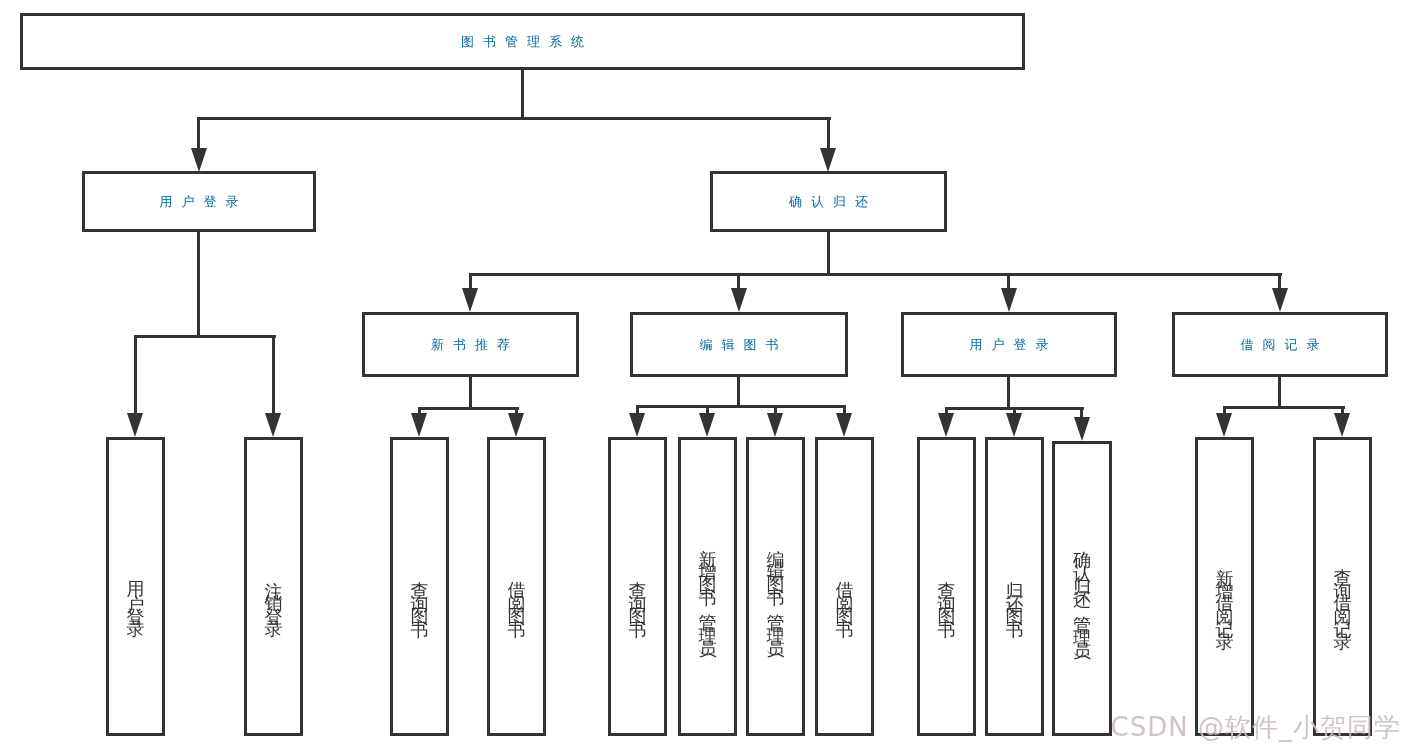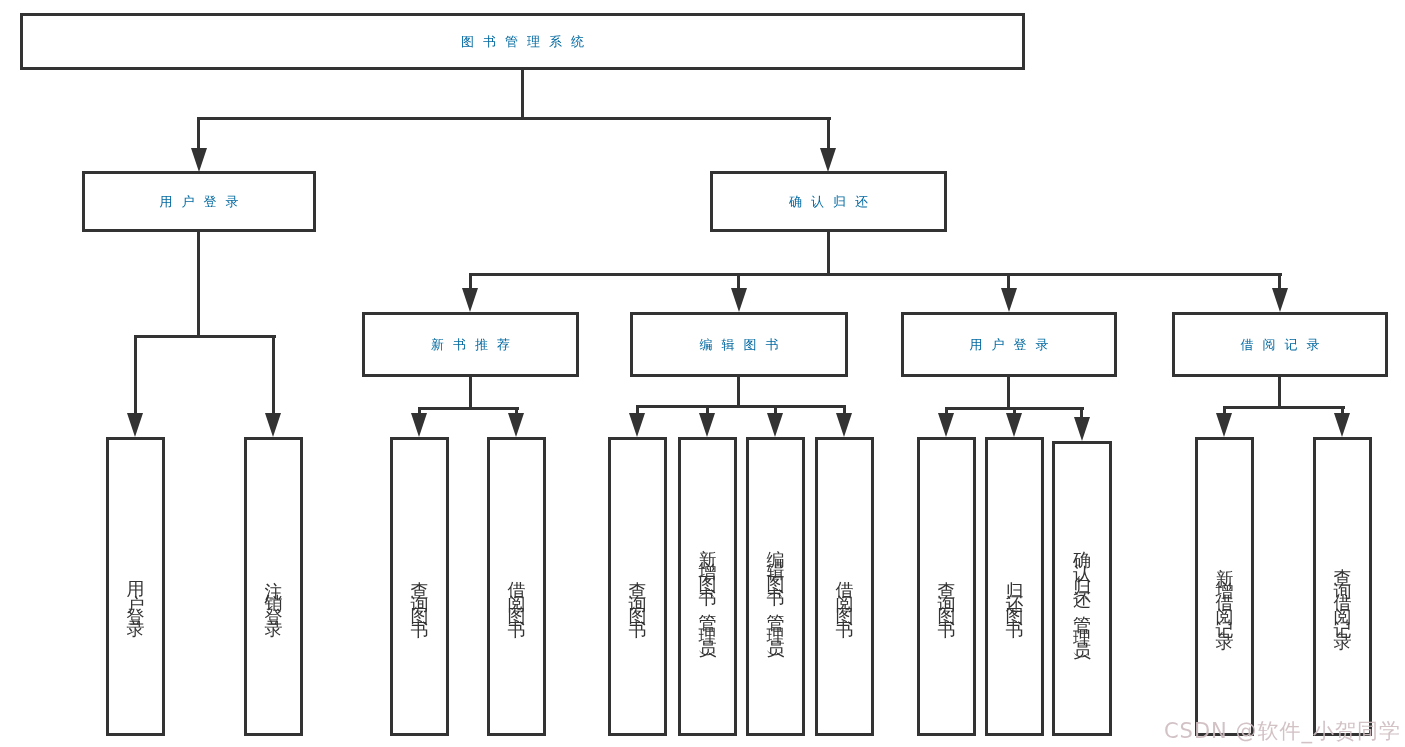--- a/index.html
+++ b/index.html
@@ -43,21 +43,21 @@
     position: absolute;
     width: 0; height: 0;
     border-left: 8px solid transparent;
     border-right: 8px solid transparent;
     border-top: 24px solid #333333;
   }
   .watermark {
     position: absolute;
     right: 4px;
     bottom: 2px;
-    font-size: 21px;
+    font-size: 26px;
     letter-spacing: 1px;
     color: #cfbdc1;
     opacity: 0.92;
     z-index: 10;
     white-space: nowrap;
   }
 </style>
 </head>
 <body>
 

